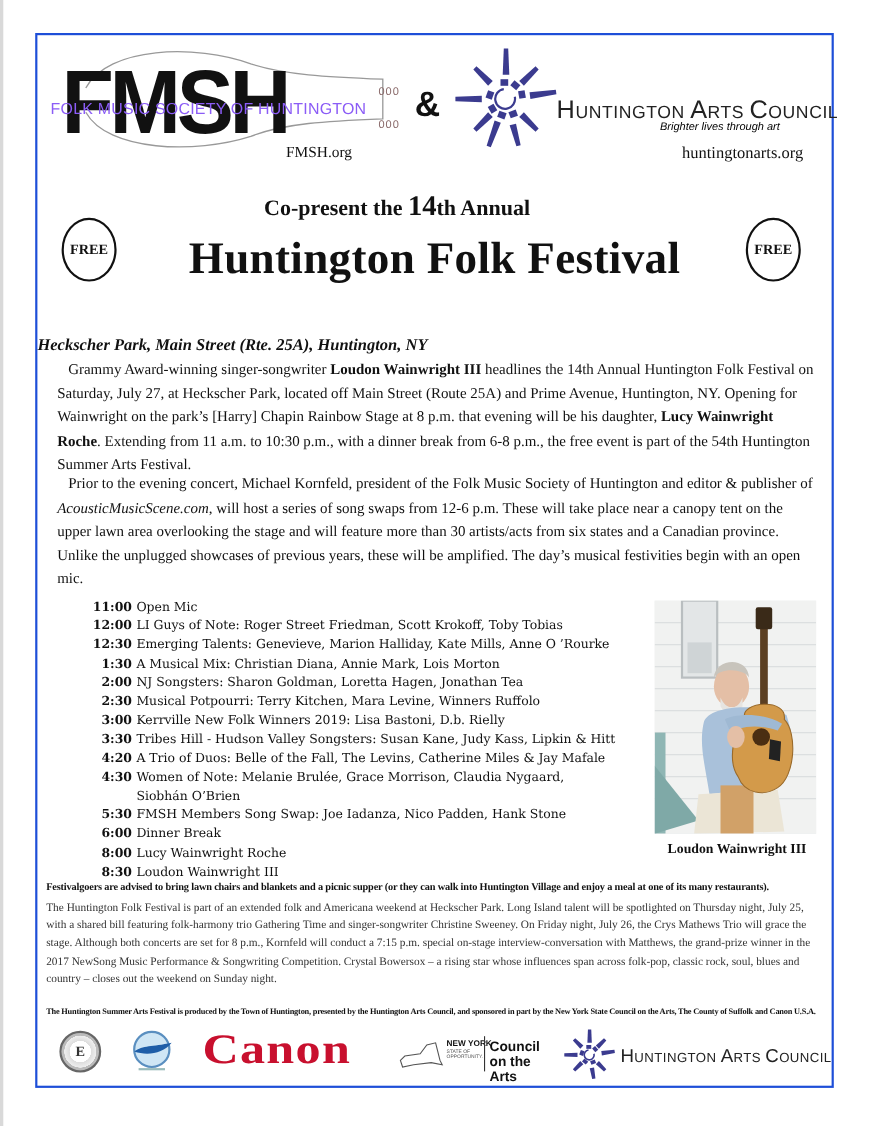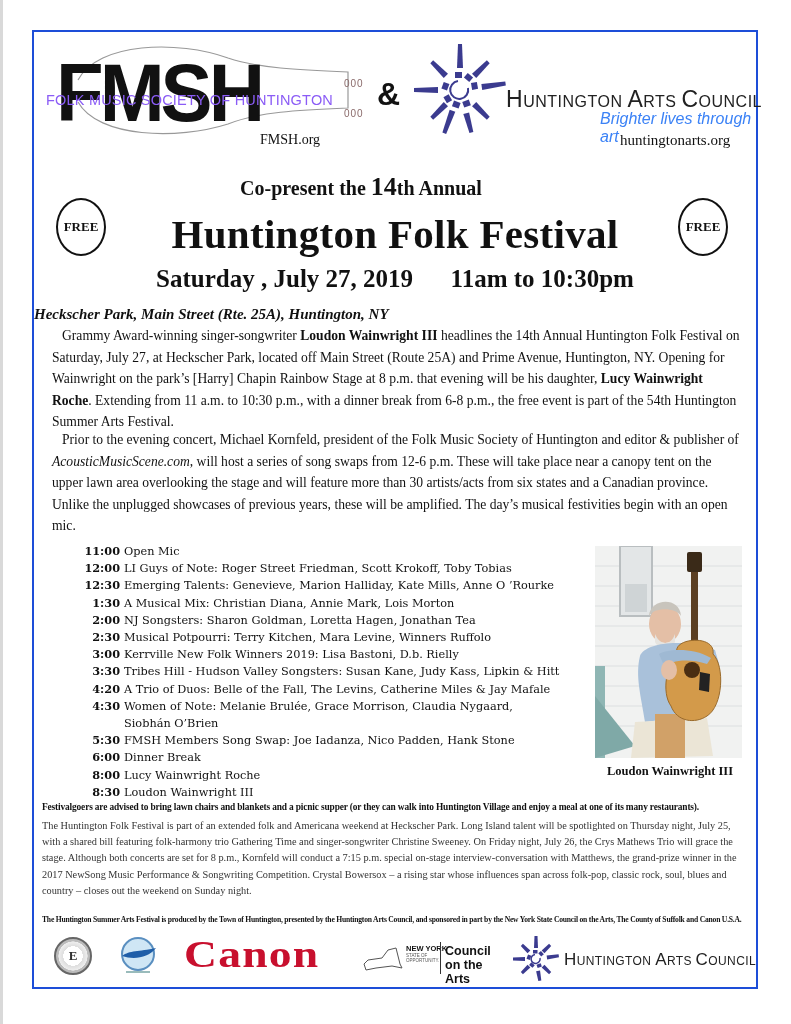--- a/index.html
+++ b/index.html
@@ -8,21 +8,21 @@
   .page { position:absolute; left:32px; top:30px; width:722px; height:955px; border:2px solid #1d4ed8; box-sizing:content-box; }
   .abs { position:absolute; }
   
   .fmsh-logo { left:12px; top:8px; width:320px; height:100px; }
   .fmsh-big { position:absolute; left:10px; top:14px; font-family:"Liberation Sans", sans-serif; font-weight:bold; font-size:78px; letter-spacing:-4px; color:#111; line-height:78px; transform:scaleY(1.05); }
   .fmsh-sub { position:absolute; left:0px; top:52px; font-family:"Liberation Sans", sans-serif; font-size:14.5px; color:#8b5cf6; background:rgba(255,255,255,0.0); white-space:nowrap; letter-spacing:0.2px; }
   .fmsh-ooo { position:absolute; left:298px; font-family:"Liberation Sans", sans-serif; font-size:10px; color:#8a6a6a; letter-spacing:1px; }
   .amp { left:343px; top:44px; font-family:"Liberation Sans", sans-serif; font-weight:bold; font-size:32px; }
   .fmsh-url { left:226px; top:100px; font-size:14px; font-family:"Liberation Serif", serif; }
   .hac-name { left:472px; top:54px; font-family:"Liberation Sans", sans-serif; font-size:19px; color:#222; letter-spacing:0.5px; white-space:nowrap; }
-  .hac-tag { left:566px; top:78px; font-family:"Liberation Sans", sans-serif; font-style:italic; font-size:16px; color:#3b82f6; }
+  .hac-tag { left:566px; top:78px; font-family:"Liberation Sans", sans-serif; font-style:italic; font-size:10px; color:#000000; }
   .hac-url { left:586px; top:100px; font-family:"Liberation Serif", serif; font-size:15px; }
   .title-co { left:0; width:654px; top:140px; text-align:center; font-family:"Liberation Serif", serif; font-weight:bold; font-size:20px; }
   .title-co .big { font-size:26px; }
   .title-main { left:0; width:722px; top:178px; text-align:center; font-family:"Liberation Serif", serif; font-weight:bold; font-size:41px; letter-spacing:0.3px; }
   .free { width:50px; height:58px; border:2px solid #111; border-radius:50%; display:flex; align-items:center; justify-content:center; font-family:"Liberation Serif", serif; font-weight:bold; font-size:13px; top:166px; box-sizing:border-box; }
   .free-left { left:22px; }
   .free-right { left:644px; }
   .date-line { left:0; width:722px; top:233px; text-align:center; font-family:"Liberation Serif", serif; font-weight:bold; font-size:25px; white-space:pre; }
   .venue { left:0; width:722px; top:274px; text-align:left; font-family:"Liberation Serif", serif; font-weight:bold; font-style:italic; font-size:15px; }
   .para { left:18px; width:692px; font-family:"Liberation Serif", serif; font-size:13.6px; line-height:21.5px; }
@@ -94,21 +94,20 @@
   </div>
   <div class="abs hac-tag">Brighter lives through art</div>
   <div class="abs hac-url">huntingtonarts.org</div>
 
   <div class="abs title-co">
     <span>Co-present the </span><span class="big">14</span><span>th Annual</span>
   </div>
   <div class="abs free free-left">FREE</div>
   <div class="abs free free-right">FREE</div>
   <div class="abs title-main">Huntington Folk Festival</div>
-  <div class="abs date-line">Saturday , July 27, 2019      11am to 10:30pm</div>
   <div class="abs venue">Heckscher Park, Main Street (Rte. 25A), Huntington, NY</div>
 
   <div class="abs para para1">
     <span>Grammy Award-winning singer-songwriter </span><b>Loudon Wainwright III</b><span> headlines the 14th Annual Huntington Folk Festival on Saturday, July 27, at Heckscher Park, located off Main Street (Route 25A) and Prime Avenue, Huntington, NY. Opening for Wainwright on the park’s [Harry] Chapin Rainbow Stage at 8 p.m. that evening will be his daughter, </span><b>Lucy Wainwright Roche</b><span>. Extending from 11 a.m. to 10:30 p.m., with a dinner break from 6-8 p.m., the free event is part of the 54th Huntington Summer Arts Festival.</span>
   </div>
   <div class="abs para para2">
     <span>Prior to the evening concert, Michael Kornfeld, president of the Folk Music Society of Huntington and editor &amp; publisher of </span><i>AcousticMusicScene.com</i><span>, will host a series of song swaps from 12-6 p.m. These will take place near a canopy tent on the upper lawn area overlooking the stage and will feature more than 30 artists/acts from six states and a Canadian province. Unlike the unplugged showcases of previous years, these will be amplified. The day’s musical festivities begin with an open mic.</span>
   </div>
 
   <div class="abs sched">

